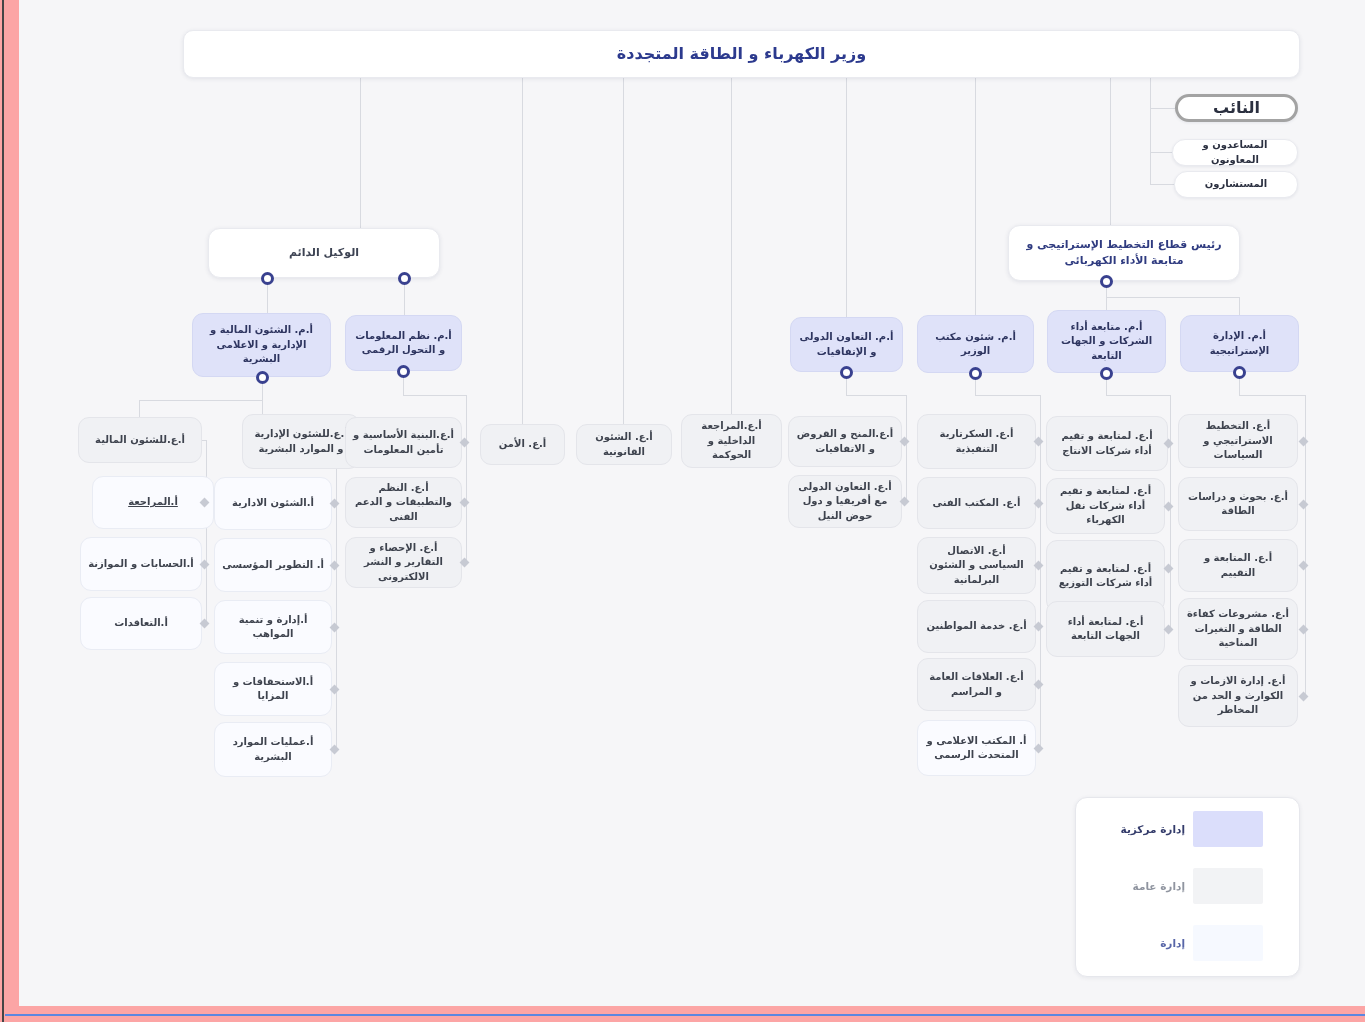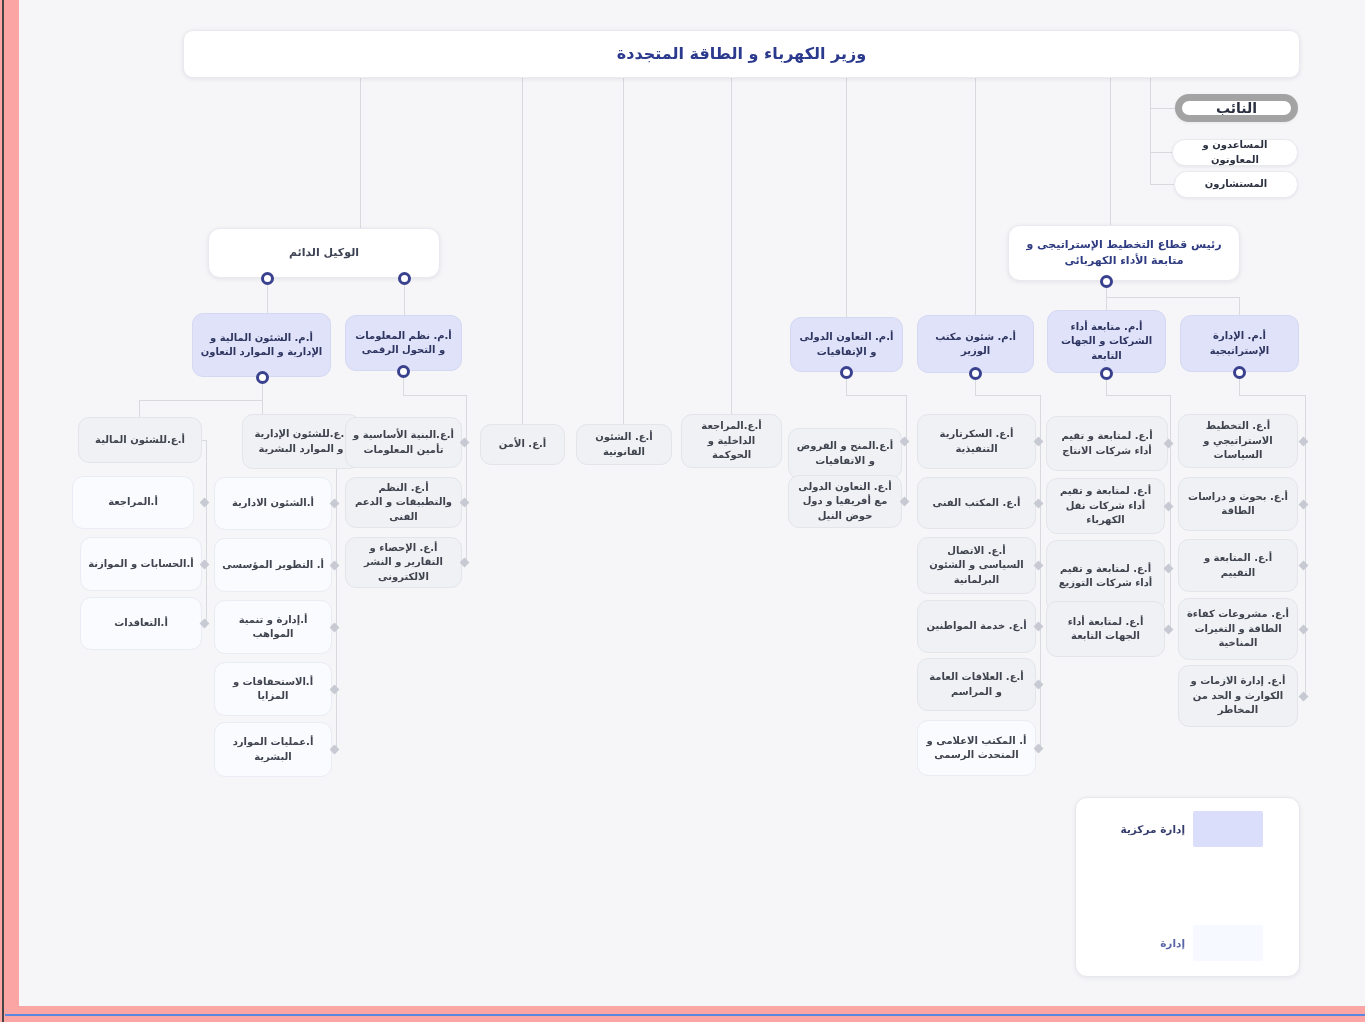--- a/index.html
+++ b/index.html
@@ -12,22 +12,22 @@
   .edge{position:absolute;background:#d8dae0;}
   .handle{position:absolute;width:13px;height:13px;border-radius:50%;
           background:#ffffff;border:3px solid #39418f;box-sizing:border-box;}
   .diamond{position:absolute;width:7px;height:7px;background:#c7cad3;transform:rotate(45deg);}
 
   .node{position:absolute;display:flex;align-items:center;justify-content:center;
         text-align:center;direction:rtl;box-sizing:border-box;padding:3px 7px;
         font-size:10px;font-weight:700;line-height:1.45;border-radius:11px;}
   .n-root{background:#fff;border:1px solid #e9eaef;border-radius:10px;color:#2c3a8e;
           font-size:16px;box-shadow:0 1px 4px rgba(40,50,90,.10);}
-  .n-deputy{background:#fff;border:7px solid #a3a3a3;border-radius:14px;color:#2b3040;
-          font-size:14px;box-shadow:0 1px 3px rgba(40,50,90,.08);}
+  .n-deputy{background:#fff;border:3px solid #a3a3a3;border-radius:14px;color:#2b3040;
+          font-size:16px;box-shadow:0 1px 3px rgba(40,50,90,.08);}
   .n-office{background:#fff;border:1px solid #e9eaef;border-radius:13px;color:#2b3040;
           box-shadow:0 1px 3px rgba(40,50,90,.08);}
   .n-sector{background:#fff;border:1px solid #e9eaef;border-radius:12px;color:#3d4353;
           font-size:11px;box-shadow:0 1px 4px rgba(40,50,90,.10);}
   .n-sector.blue{color:#2f3b80;}
   .n-central{background:#dfe2f9;border:1px solid #d4d8f3;color:#2e3560;}
   .n-general{background:#f0f1f4;border:1px solid #e4e5ea;color:#3e434e;}
   .n-admin{background:#fafbff;border:1px solid #e9ecf4;color:#3e434e;}
 
   #legend{position:absolute;left:1075px;top:797px;width:223px;height:178px;background:#fff;
@@ -92,43 +92,43 @@
       <div class="edge" style="left: 1239px; top: 395px; width: 66px; height: 1px;"></div>
       <div class="edge" style="left: 1305px; top: 395px; width: 1px; height: 301px;"></div>
     </div>
   <div id="nodes">
       <div class="node n-root" style="left: 183px; top: 30px; width: 1117px; height: 48px;">وزير الكهرباء و الطاقة المتجددة</div>
       <div class="node n-deputy" style="left: 1175px; top: 94px; width: 123px; height: 28px;">النائب</div>
       <div class="node n-office" style="left: 1172px; top: 139px; width: 126px; height: 27px;">المساعدون و المعاونون</div>
       <div class="node n-office" style="left: 1174px; top: 171px; width: 124px; height: 27px;">المستشارون</div>
       <div class="node n-sector" style="left: 208px; top: 228px; width: 232px; height: 50px;">الوكيل الدائم</div>
       <div class="node n-sector blue" style="left: 1008px; top: 225px; width: 232px; height: 56px;">رئيس قطاع التخطيط الإستراتيجى و متابعة الأداء الكهربائى</div>
-      <div class="node n-central" style="left: 192px; top: 313px; width: 139px; height: 64px;">أ.م. الشئون المالية و الإدارية و الموارد التعاون</div>
+      <div class="node n-central" style="left: 192px; top: 313px; width: 139px; height: 64px;">أ.م. الشئون المالية و الإدارية و الاعلامى البشرية</div>
       <div class="node n-central" style="left: 345px; top: 315px; width: 117px; height: 56px;">أ.م. نظم المعلومات و التحول الرقمى</div>
       <div class="node n-central" style="left: 790px; top: 317px; width: 113px; height: 55px;">أ.م. التعاون الدولى و الإتفاقيات</div>
       <div class="node n-central" style="left: 917px; top: 315px; width: 117px; height: 58px;">أ.م. شئون مكتب الوزير</div>
       <div class="node n-central" style="left: 1047px; top: 310px; width: 119px; height: 63px;">أ.م. متابعة أداء الشركات و الجهات التابعة</div>
       <div class="node n-central" style="left: 1180px; top: 315px; width: 119px; height: 57px;">أ.م. الإدارة الإستراتيجية</div>
       <div class="node n-general" style="left: 480px; top: 424px; width: 85px; height: 41px;">أ.ع. الأمن</div>
       <div class="node n-general" style="left: 576px; top: 424px; width: 96px; height: 41px;">أ.ع. الشئون القانونية</div>
       <div class="node n-general" style="left: 681px; top: 414px; width: 101px; height: 54px;">أ.ع.المراجعة الداخلية و الحوكمة</div>
       <div class="node n-general" style="left: 78px; top: 417px; width: 124px; height: 46px;">أ.ع.للشئون المالية</div>
       <div class="node n-general" style="left: 214px; top: 414px; width: 118px; height: 55px; margin-left: 28px;">أ.ع.للشئون الإدارية و الموارد البشرية</div>
-      <div class="node n-admin" style="left: 72px; top: 476px; width: 122px; height: 53px;">أ.المراجعة</div>
+      <div class="node n-admin" style="left: 92px; top: 476px; width: 122px; height: 53px; text-decoration: underline;">أ.المراجعة</div>
       <div class="node n-admin" style="left: 80px; top: 537px; width: 122px; height: 54px;">أ.الحسابات و الموازنة</div>
       <div class="node n-admin" style="left: 80px; top: 597px; width: 122px; height: 53px;">أ.التعاقدات</div>
       <div class="node n-admin" style="left: 214px; top: 477px; width: 118px; height: 53px;">أ.الشئون الادارية</div>
       <div class="node n-admin" style="left: 214px; top: 538px; width: 118px; height: 54px;">أ. التطوير المؤسسى</div>
       <div class="node n-admin" style="left: 214px; top: 600px; width: 118px; height: 54px;">أ.إدارة و تنمية المواهب</div>
       <div class="node n-admin" style="left: 214px; top: 662px; width: 118px; height: 54px;">أ.الاستحقاقات و المزايا</div>
       <div class="node n-admin" style="left: 214px; top: 722px; width: 118px; height: 55px;">أ.عمليات الموارد البشرية</div>
       <div class="node n-general" style="left: 345px; top: 417px; width: 117px; height: 51px;">أ.ع.البنية الأساسية و تأمين المعلومات</div>
       <div class="node n-general" style="left: 345px; top: 477px; width: 117px; height: 51px;">أ.ع. النظم والتطبيقات و الدعم الفنى</div>
       <div class="node n-general" style="left: 345px; top: 537px; width: 117px; height: 51px;">أ.ع. الإحصاء و التقارير و النشر الالكترونى</div>
-      <div class="node n-general" style="left: 788px; top: 416px; width: 114px; height: 51px; margin-top: 12px;">أ.ع.المنح و القروض و الاتفاقيات</div>
+      <div class="node n-general" style="left: 788px; top: 416px; width: 114px; height: 51px;">أ.ع.المنح و القروض و الاتفاقيات</div>
       <div class="node n-general" style="left: 788px; top: 475px; width: 114px; height: 53px;">أ.ع. التعاون الدولى مع أفريقيا و دول حوض النيل</div>
       <div class="node n-general" style="left: 917px; top: 414px; width: 119px; height: 55px;">أ.ع. السكرتارية التنفيذية</div>
       <div class="node n-general" style="left: 917px; top: 477px; width: 119px; height: 52px;">أ.ع. المكتب الفنى</div>
       <div class="node n-general" style="left: 917px; top: 537px; width: 119px; height: 57px;">أ.ع. الاتصال السياسى و الشئون البرلمانية</div>
       <div class="node n-general" style="left: 917px; top: 600px; width: 119px; height: 53px;">أ.ع. خدمة المواطنين</div>
       <div class="node n-general" style="left: 917px; top: 658px; width: 119px; height: 53px;">أ.ع. العلاقات العامة و المراسم</div>
       <div class="node n-admin" style="left: 917px; top: 720px; width: 119px; height: 56px;">أ. المكتب الاعلامى و المتحدث الرسمى</div>
       <div class="node n-general" style="left: 1046px; top: 416px; width: 122px; height: 55px;">أ.ع. لمتابعة و تقيم أداء شركات الانتاج</div>
       <div class="node n-general" style="left: 1046px; top: 478px; width: 119px; height: 56px;">أ.ع. لمتابعة و تقيم أداء شركات نقل الكهرباء</div>
       <div class="node n-general" style="left: 1046px; top: 540px; width: 119px; height: 72px;">أ.ع. لمتابعة و تقيم أداء شركات التوزيع</div>
@@ -177,18 +177,22 @@
       <div class="diamond" style="left: 1299.5px; top: 561.5px;"></div>
       <div class="diamond" style="left: 1299.5px; top: 625.5px;"></div>
       <div class="diamond" style="left: 1299.5px; top: 692.5px;"></div>
     </div>
 
   <div id="legend">
     <div class="legend-row" style="top:13px;">
       <span class="legend-label ll-central">إدارة مركزية</span>
       <span class="legend-swatch sw-central"></span>
     </div>
+    <div class="legend-row" style="top:70px;">
+      <span class="legend-label ll-general">إدارة عامة</span>
+      <span class="legend-swatch sw-general"></span>
+    </div>
     <div class="legend-row" style="top:127px;">
       <span class="legend-label ll-admin">إدارة</span>
       <span class="legend-swatch sw-admin"></span>
     </div>
   </div>
 </div>
 
 </body></html>

